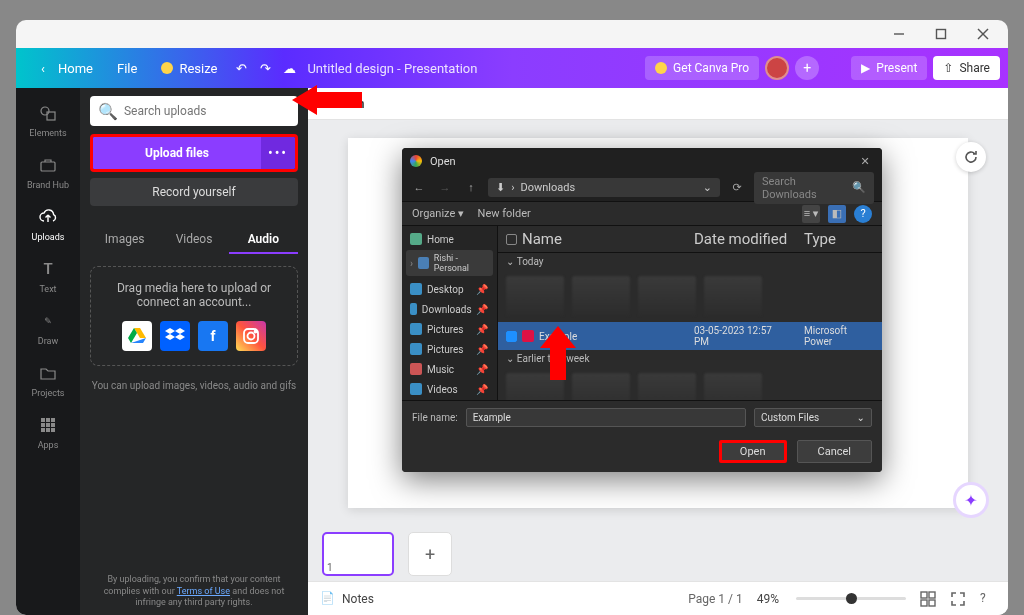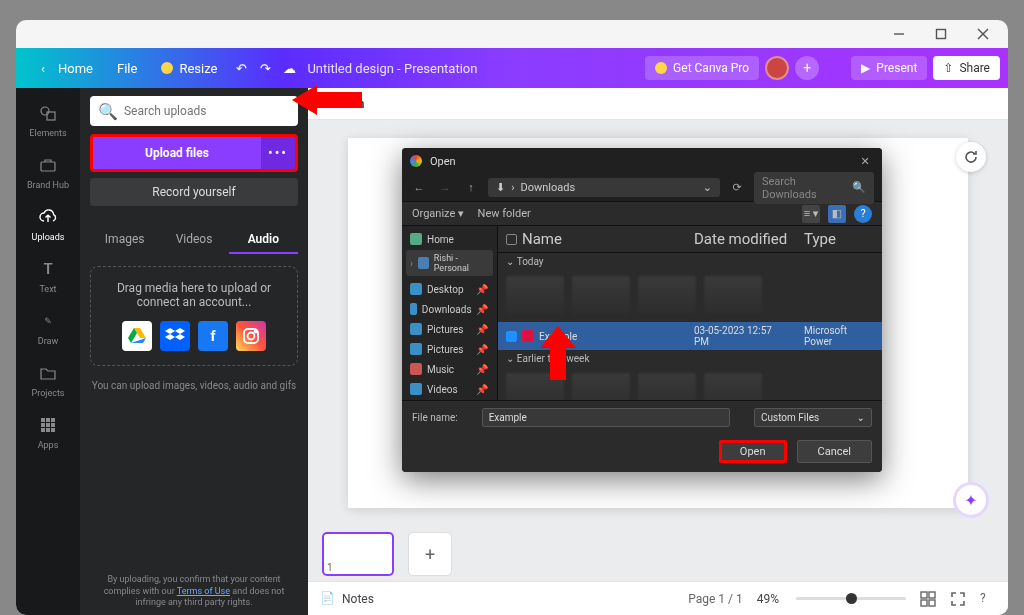--- a/index.html
+++ b/index.html
@@ -85,21 +85,21 @@
 .fd-rows{flex:1;overflow:auto;background:#2b2b2b;position:relative}
 .grp{padding:3px 8px;color:#bbb;font-size:10px}
 .row{display:flex;align-items:center;color:#ddd}
 .row .col{padding:3px 8px;font-size:10px}
 .row.sel{background:#2f5f9f}
 .chk{width:11px;height:11px;border:1px solid #888;border-radius:2px}
 .chk.on{background:#1e90ff;border-color:#1e90ff}
 .f-icon{width:12px;height:12px;background:#d14;border-radius:2px}
 .blur-tile{width:58px;height:40px;background:linear-gradient(#3a3a3a,#2c2c2c);border-radius:3px;margin:4px;filter:blur(1px)}
 .prev-row{display:flex;flex-wrap:wrap;padding:2px 4px}
-.fd-foot{border-top:1px solid #111;padding:7px 10px;display:flex;align-items:center;gap:24px;background:#2b2b2b}
+.fd-foot{border-top:1px solid #111;padding:7px 10px;display:flex;align-items:center;gap:8px;background:#2b2b2b}
 .fd-foot label{font-size:10px;color:#bbb}
 .fd-inp{flex:1;background:#383838;border:1px solid #555;border-radius:2px;padding:3px 6px;color:#ddd;font-size:10px}
 .fd-sel{width:118px;background:#383838;border:1px solid #555;border-radius:2px;padding:3px 6px;color:#ddd;font-size:10px;display:flex;justify-content:space-between}
 .fd-btns{padding:6px 10px 9px;display:flex;justify-content:flex-end;gap:10px;background:#2b2b2b}
 .fd-btn{padding:4px 20px;background:#3d3d3d;border:1px solid #555;border-radius:2px;color:#ddd;font-size:11px;cursor:pointer}
 .fd-btn.open{border:3px solid #ff0000;padding:2px 18px}
 .arrow2{position:absolute;left:540px;top:326px;pointer-events:none}
 </style>
 </head>
 <body>

